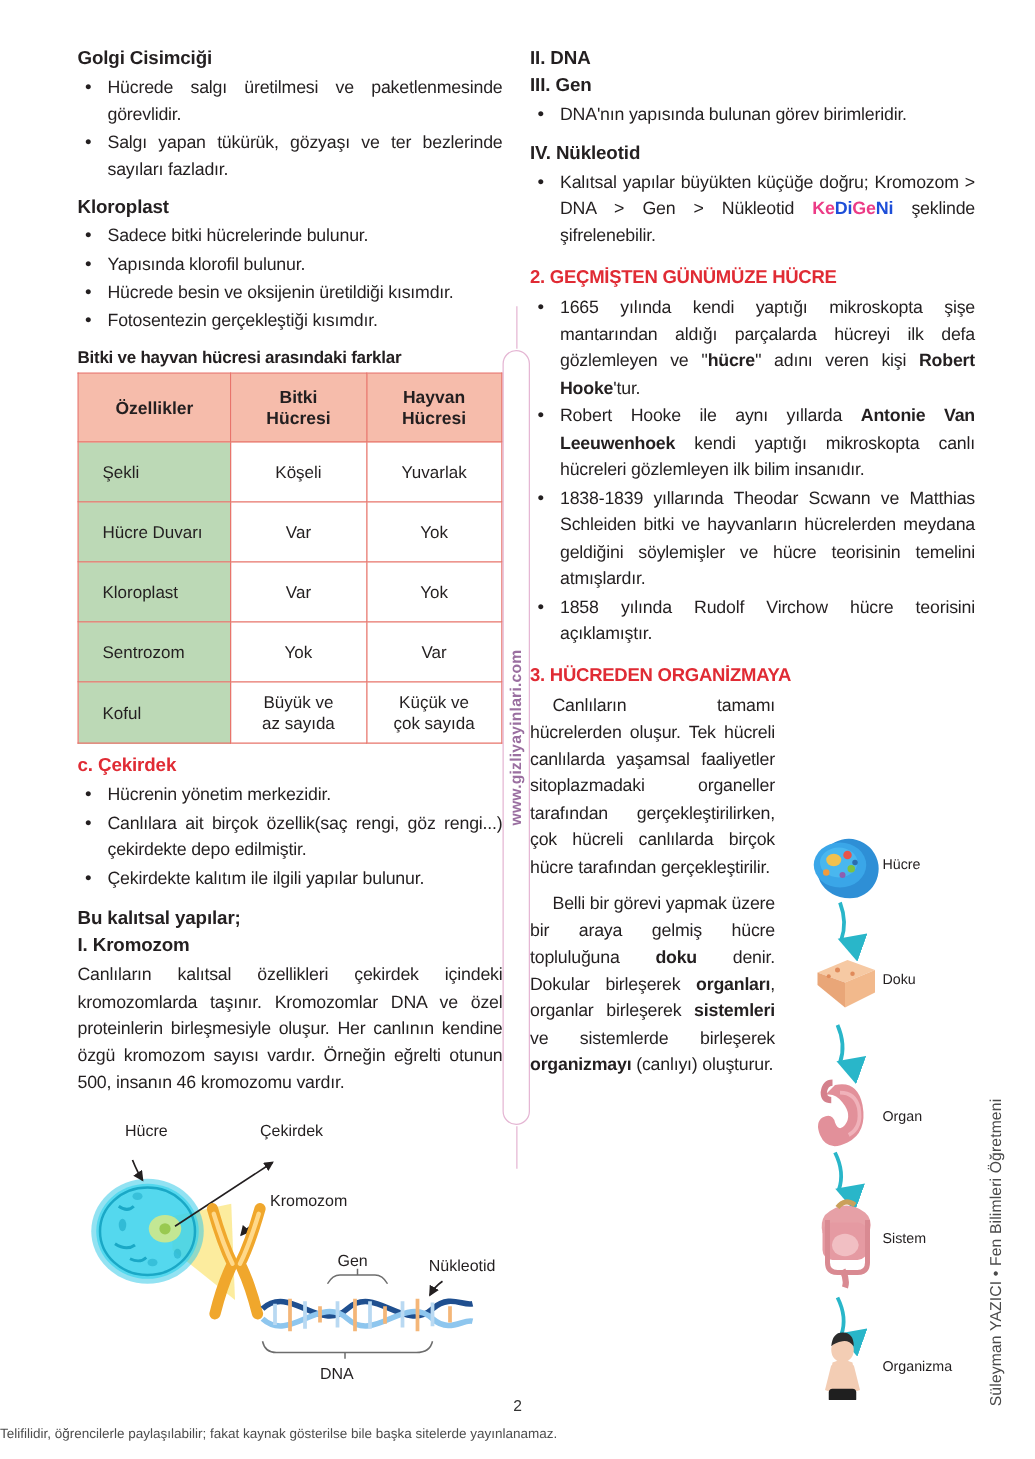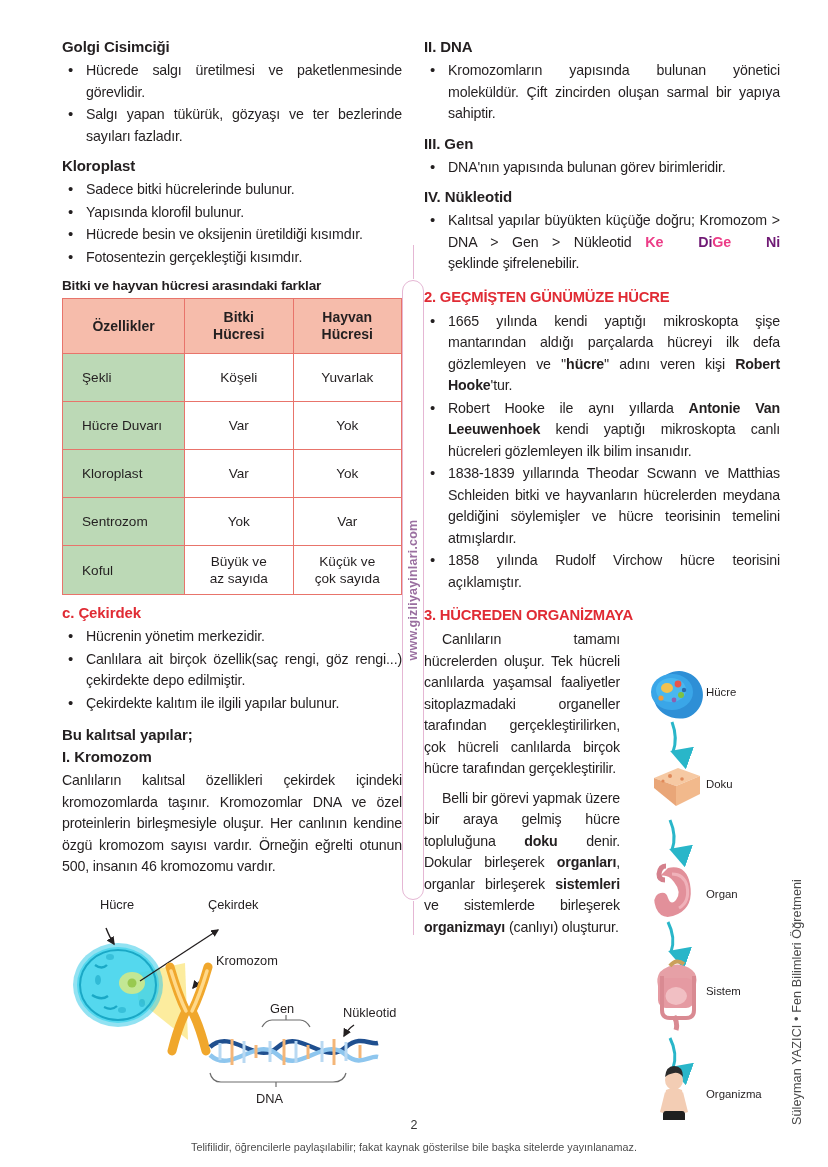--- a/index.html
+++ b/index.html
@@ -49,21 +49,21 @@
     background:#bcd9b6; text-align:left; padding-left:19px; font-weight:normal;
   }
   table.cmp tbody td { background:#ffffff; height:48px; }
   table.cmp col.c1 { width:36%; }
   table.cmp col.c2 { width:32%; }
   table.cmp col.c3 { width:32%; }
 
   
   .kdg { font-weight:bold; font-size:14.3px; }
   .kdg .p { color:#ec3b86; }
-  .kdg .b2 { color:#701a75;padding-left:35px; }
+  .kdg .b2 { color:#1d4ed8; }
 
   
   .wm-pill {
     position:absolute; left:402px; top:280px; width:22px; height:620px;
     border:1.3px solid #e5b7d4; border-radius:12px;
   }
   .wm-pill .txt {
     position:absolute; left:50%; top:50%;
     transform:translate(-50%,-50%) rotate(-90deg);
     white-space:nowrap; font-size:12.5px; font-weight:bold; color:#9a6fa0;
@@ -74,21 +74,21 @@
   .wm-pill .cap.b { bottom:-36px; height:34px; }
   .author-wrap{ position:absolute; right:14px; bottom:42px; height:280px; width:20px;}
   .author-wrap span{
     position:absolute; bottom:0; left:50%;
     transform-origin:left bottom; transform:rotate(-90deg);
     white-space:nowrap; font-size:12.6px; color:#4a4a4a; letter-spacing:0.1px;
   }
 
   
   .pagenum { position:absolute; left:0; right:0; top:1118px; text-align:center; font-size:12.5px; color:#333; }
-  .footnote { position:absolute; left:0; right:0; top:1141px; text-align:center; font-size:10.8px; color:#4d4d4d; }
+  .footnote { position:absolute; left:0; right:0; top:1141px; text-align:left; font-size:10.8px; color:#4d4d4d; }
 
   
   .diag-left { position:absolute; left:60px; top:895px; width:345px; height:230px; }
   .diag-left .lbl { position:absolute; font-size:12.8px; color:#231f20; }
 
   
   .hier { position:absolute; left:648px; top:660px; width:140px; height:460px; }
   .hier .lbl { position:absolute; left:58px; font-size:11.4px; color:#231f20; }
 </style>
 </head>
@@ -243,23 +243,20 @@
     <div class="lbl" style="left:148px; top:2px;">Çekirdek</div>
     <div class="lbl" style="left:156px; top:58px;">Kromozom</div>
     <div class="lbl" style="left:210px; top:106px;">Gen</div>
     <div class="lbl" style="left:283px; top:110px;">Nükleotid</div>
     <div class="lbl" style="left:196px; top:196px;">DNA</div>
   </div>
 
   <div class="col col-right">
 
     <h3 class="head">II. DNA</h3>
-    <ul class="b">
-      <li>Kromozomların yapısında bulunan yönetici moleküldür. Çift zincirden oluşan sarmal bir yapıya sahiptir.</li>
-    </ul>
 
     <h3 class="head">III. Gen</h3>
     <ul class="b">
       <li>DNA'nın yapısında bulunan görev birimleridir.</li>
     </ul>
 
     <h3 class="head">IV. Nükleotid</h3>
     <ul class="b">
       <li>
         <span>Kalıtsal yapılar büyükten küçüğe doğru; Kromozom &gt; DNA &gt; Gen &gt; Nükleotid </span><span class="kdg"><span class="p">Ke</span><span class="b2">Di</span><span class="p">Ge</span><span class="b2">Ni</span></span><span> şeklinde şifrelenebilir.</span>

